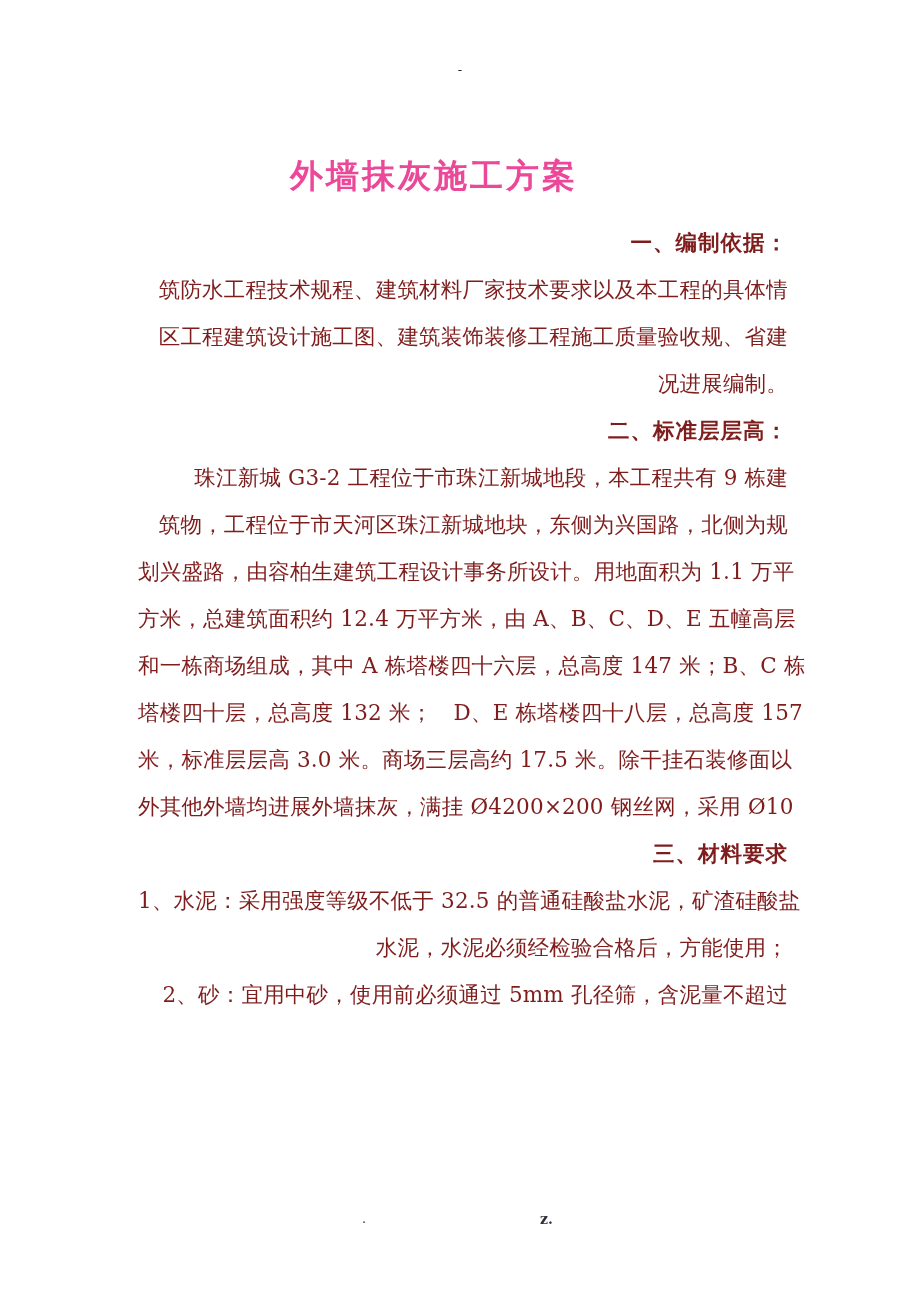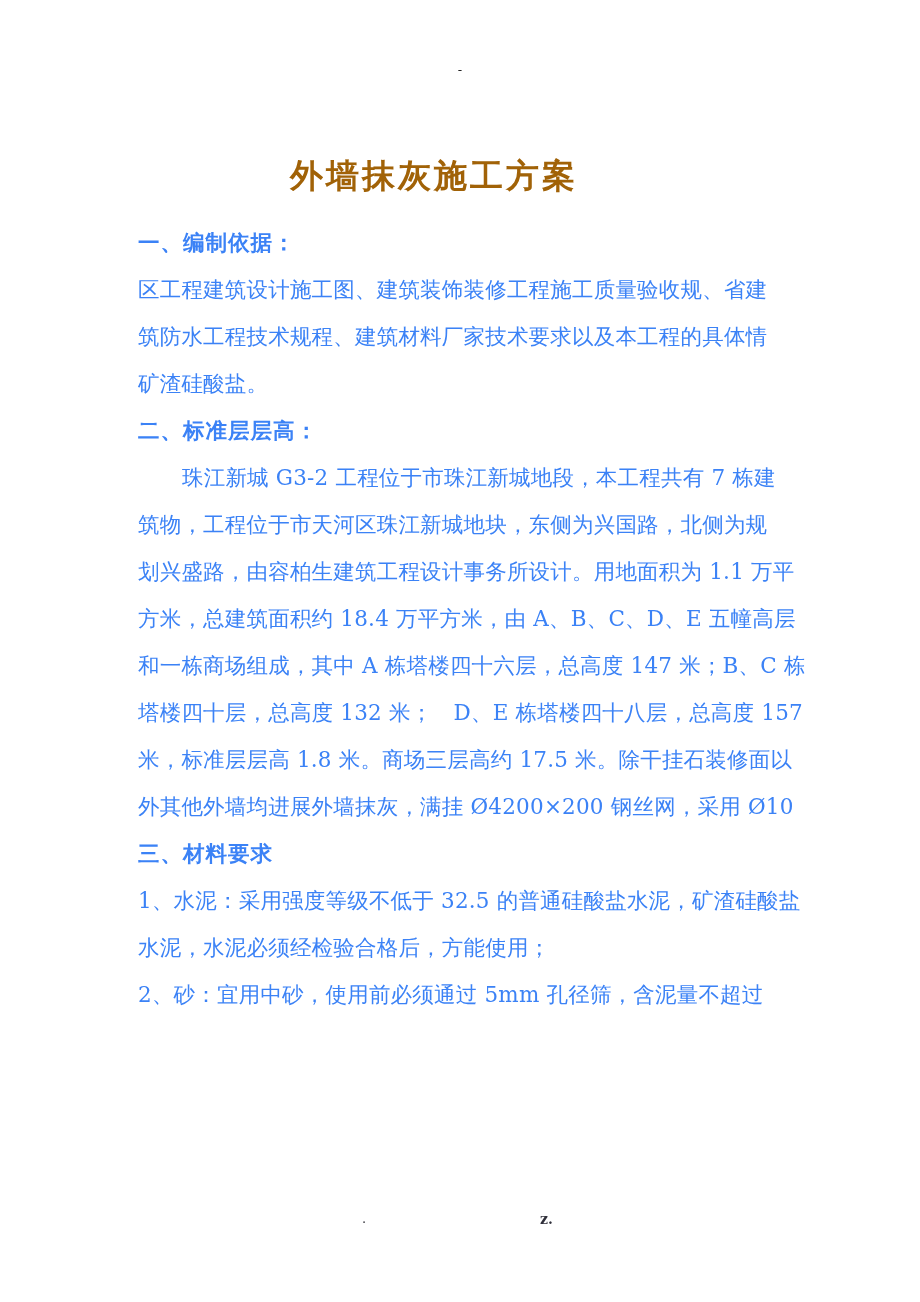--- a/index.html
+++ b/index.html
@@ -62,38 +62,39 @@
     position: absolute;
     top: 131px;
     left: 0;
     width: 868px;
     text-align: center;
     font-family: "DejaVu Serif", "Liberation Serif", serif;
     font-weight: bold;
     font-size: 33px;
     line-height: 46px;
     letter-spacing: 3px;
-    color: #a16207;
+    color: #ec4899;
   }
 
   
   .body-col {
     position: absolute;
     left: 138px;
     top: 219px;
     width: 650px;
   }
 
   .line {
     font-size: 21.5px;
     line-height: 47px;
     height: 47px;
     white-space: pre;
-    color: #3b82f6;
+    color: #7f1d1d;
     letter-spacing: 0.2px;
+    text-align: right;
   }
   .line.heading {
     font-weight: bold;
     letter-spacing: 1px;
   }
   .line.indent {
     padding-left: 44px;
   }
 </style>
 </head>
@@ -101,32 +102,32 @@
 
 <div class="page">
 
   <div class="header-mark">-</div>
 
   <h1 class="doc-title">外墙抹灰施工方案</h1>
 
   <div class="body-col">
 
     <div class="line heading">一、编制依据：</div>
+    <div class="line">筑防水工程技术规程、建筑材料厂家技术要求以及本工程的具体情</div>
     <div class="line">区工程建筑设计施工图、建筑装饰装修工程施工质量验收规、省建</div>
-    <div class="line">筑防水工程技术规程、建筑材料厂家技术要求以及本工程的具体情</div>
-    <div class="line">矿渣硅酸盐。</div>
+    <div class="line">况进展编制。</div>
 
     <div class="line heading">二、标准层层高：</div>
-    <div class="line indent">珠江新城 G3-2 工程位于市珠江新城地段，本工程共有 7 栋建</div>
+    <div class="line indent">珠江新城 G3-2 工程位于市珠江新城地段，本工程共有 9 栋建</div>
     <div class="line">筑物，工程位于市天河区珠江新城地块，东侧为兴国路，北侧为规</div>
     <div class="line">划兴盛路，由容柏生建筑工程设计事务所设计。用地面积为 1.1 万平</div>
-    <div class="line">方米，总建筑面积约 18.4 万平方米，由 A、B、C、D、E 五幢高层</div>
+    <div class="line">方米，总建筑面积约 12.4 万平方米，由 A、B、C、D、E 五幢高层</div>
     <div class="line">和一栋商场组成，其中 A 栋塔楼四十六层，总高度 147 米；B、C 栋</div>
     <div class="line">塔楼四十层，总高度 132 米；   D、E 栋塔楼四十八层，总高度 157</div>
-    <div class="line">米，标准层层高 1.8 米。商场三层高约 17.5 米。除干挂石装修面以</div>
+    <div class="line">米，标准层层高 3.0 米。商场三层高约 17.5 米。除干挂石装修面以</div>
     <div class="line">外其他外墙均进展外墙抹灰，满挂 Ø4200×200 钢丝网，采用 Ø10</div>
 
     <div class="line heading">三、材料要求</div>
     <div class="line">1、水泥：采用强度等级不低于 32.5 的普通硅酸盐水泥，矿渣硅酸盐</div>
     <div class="line">水泥，水泥必须经检验合格后，方能使用；</div>
     <div class="line">2、砂：宜用中砂，使用前必须通过 5mm 孔径筛，含泥量不超过</div>
 
   </div>
 
   <div class="footer-zone">

